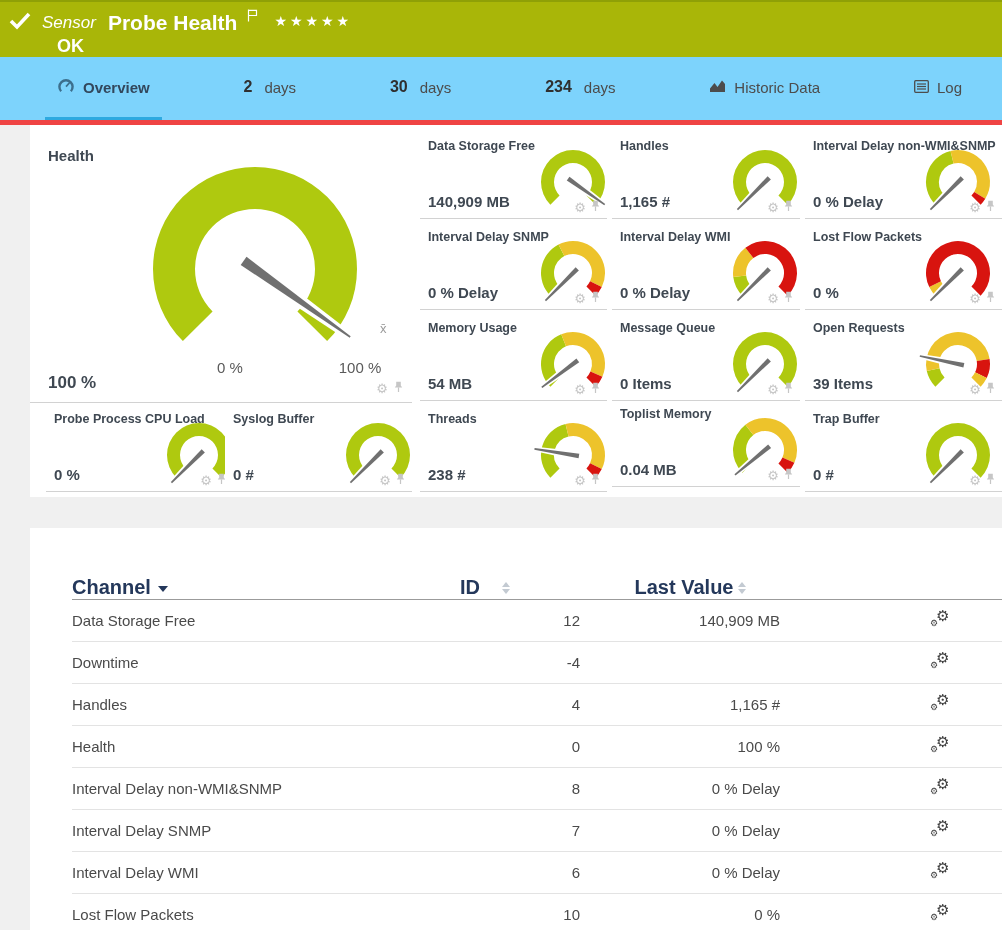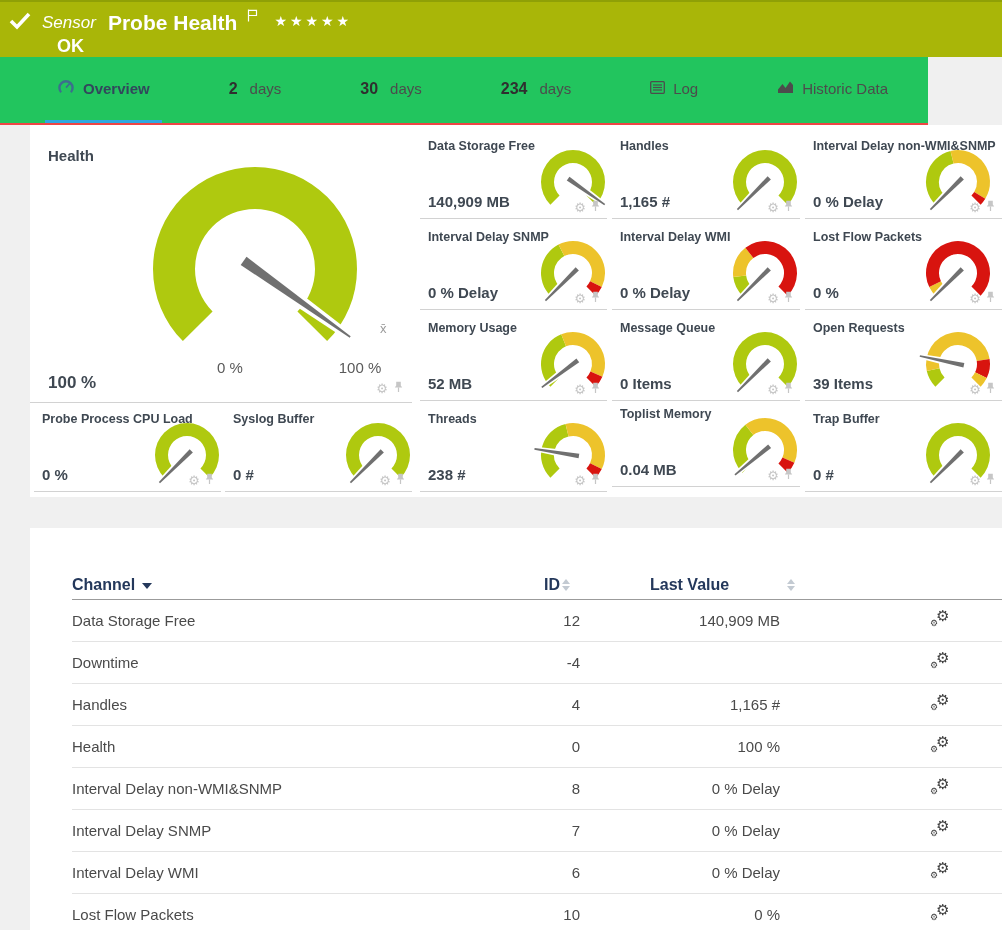--- a/index.html
+++ b/index.html
@@ -7,22 +7,22 @@
        font-family:"Liberation Sans",sans-serif;position:relative;}
   
   #header{position:absolute;left:0;top:0;width:1002px;height:57px;border-top:2px solid #8fa006;box-sizing:border-box;}
   #header-row{position:absolute;left:8px;top:8px;display:flex;align-items:center;gap:10px;color:#fff;}
   #sensor-kind{font-style:italic;font-size:17px;}
   #sensor-title{font-weight:bold;font-size:21px;margin-left:2px;}
   #flag{margin-top:-12px;}
   #stars{font-size:14px;letter-spacing:3px;margin-left:6px;margin-top:-4px;}
   #status-ok{position:absolute;left:57px;top:34px;color:#fff;font-weight:bold;font-size:18px;}
   
-  #tabbar{position:absolute;left:0;top:57px;width:928px;height:68px;background:#22c55e;
-          border-bottom:2px solid #ef4444;box-sizing:border-box;}
+  #tabbar{position:absolute;left:0;top:57px;width:1002px;height:68px;background:#7dd3fc;
+          border-bottom:5px solid #ef4444;box-sizing:border-box;}
   #tabs{height:100%;display:flex;justify-content:space-between;align-items:stretch;
         padding:0 28px 0 45px;}
   .tab{display:flex;align-items:center;gap:8px;border-bottom:3px solid transparent;
        padding:0 12px;cursor:pointer;font-size:15px;color:#4c4c4c;}
   .tab.active{border-bottom-color:#2ea9e0;}
   .tab.active .tlabel{color:#32475c;font-weight:bold;}
   .tnum{font-weight:bold;font-size:16px;color:#2f2f2f;margin-right:4px;}
   
   #gauges-panel{position:absolute;left:30px;top:125px;width:972px;height:372px;background:#fff;}
   #health-card{position:absolute;left:0;top:8px;width:382px;height:269px;background:#fff;
@@ -33,32 +33,32 @@
   .h-scale{position:absolute;top:226px;width:80px;text-align:center;font-size:15px;color:#5a5a5a;}
   #h-scale-min{left:160px;} #h-scale-max{left:290px;}
   #health-value{position:absolute;left:18px;top:240px;font-size:17px;font-weight:bold;color:#3f4852;}
   .cicons{position:absolute;right:8px;bottom:5px;display:flex;align-items:center;gap:5px;}
   .cgear{color:#c6c6c6;font-size:13px;line-height:13px;}
   
   .gcard{position:absolute;height:85px;background:#fff;border-bottom:1px solid #d2d2d2;}
   .g0{left:390px;top:8px;width:187px}   .g1{left:582px;top:8px;width:188px}   .g2{left:775px;top:8px;width:197px}
   .g3{left:390px;top:99px;width:187px}  .g4{left:582px;top:99px;width:188px}  .g5{left:775px;top:99px;width:197px}
   .g6{left:390px;top:190px;width:187px} .g7{left:582px;top:190px;width:188px} .g8{left:775px;top:190px;width:197px}
-  .g9{left:4px;top:281px;width:187px}     .g10{left:195px;top:281px;width:187px}.g11{left:390px;top:281px;width:187px}
+  .g9{left:16px;top:281px;width:187px}     .g10{left:195px;top:281px;width:187px}.g11{left:390px;top:281px;width:187px}
   .g12{left:582px;top:276px;width:188px}.g13{left:775px;top:281px;width:197px}
   .gtitle{position:absolute;left:8px;top:6px;font-size:12.5px;font-weight:bold;color:#3f4852;white-space:nowrap;}
   .gdial{position:absolute;left:110px;top:8px;width:86px;height:80px;}
   .gvalue{position:absolute;left:8px;bottom:8px;font-size:15px;font-weight:bold;color:#3f4852;}
   .gicons{position:absolute;right:6px;bottom:2px;display:flex;align-items:center;gap:4px;}
   
   #table-panel{position:absolute;left:30px;top:528px;width:972px;height:402px;background:#fff;}
-  .thead{position:absolute;top:48px;font-size:16px;font-weight:bold;color:#24385b;cursor:pointer;}
+  .thead{position:absolute;top:48px;font-size:20px;font-weight:bold;color:#24385b;cursor:pointer;}
   #th-channel{left:42px;display:flex;align-items:center;gap:7px;}
-  #th-id{left:430px;width:110px;display:flex;justify-content:flex-end;align-items:center;gap:2px;}
-  #th-value{left:620px;width:145px;display:flex;justify-content:space-between;align-items:center;gap:5px;}
+  #th-id{left:430px;width:110px;display:flex;align-items:center;gap:22px;}
+  #th-value{left:588px;width:145px;display:flex;justify-content:center;align-items:center;gap:5px;}
   #thead-line{position:absolute;left:42px;right:0;top:71px;border-top:1px solid #9b9b9b;}
   .tri-down{width:0;height:0;border-left:5px solid transparent;border-right:5px solid transparent;
             border-top:6px solid #24385b;margin-top:2px;}
   .sorter{display:flex;flex-direction:column;gap:2px;}
   .sorter .up{width:0;height:0;border-left:4px solid transparent;border-right:4px solid transparent;
               border-bottom:5px solid #c3cad2;}
   .sorter .dn{width:0;height:0;border-left:4px solid transparent;border-right:4px solid transparent;
               border-top:5px solid #c3cad2;}
   #rows{position:absolute;left:0;top:72px;right:0;}
   .row{position:relative;height:41px;margin-left:42px;border-bottom:1px solid #e3e3e3;
@@ -103,33 +103,33 @@
       </div>
       <div class="tab">
         <span class="tnum">30</span>
         <span class="tlabel">days</span>
       </div>
       <div class="tab">
         <span class="tnum">234</span>
         <span class="tlabel">days</span>
       </div>
       <div class="tab">
+        <span><svg width="17" height="14" viewBox="0 0 17 14">
+            <path d="M1 13 V9.5 L5.5 4 L8.5 8 L13 1.5 L16 5 V13 Z" fill="#4c4c4c"></path>
+          </svg></span>
+        <span class="tlabel">Historic Data</span>
+      </div>
+      <div class="tab">
         <span><svg width="15" height="13" viewBox="0 0 15 13">
             <rect x="0.7" y="0.7" width="13.6" height="11.6" rx="1" fill="none" stroke="#4c4c4c" stroke-width="1.3"></rect>
             <line x1="3" y1="4" x2="12" y2="4" stroke="#4c4c4c" stroke-width="1.2"></line>
             <line x1="3" y1="6.5" x2="12" y2="6.5" stroke="#4c4c4c" stroke-width="1.2"></line>
             <line x1="3" y1="9" x2="12" y2="9" stroke="#4c4c4c" stroke-width="1.2"></line>
           </svg></span>
         <span class="tlabel">Log</span>
-      </div>
-      <div class="tab">
-        <span><svg width="17" height="14" viewBox="0 0 17 14">
-            <path d="M1 13 V9.5 L5.5 4 L8.5 8 L13 1.5 L16 5 V13 Z" fill="#4c4c4c"></path>
-          </svg></span>
-        <span class="tlabel">Historic Data</span>
       </div>
     </div>
 </div>
 
 <div id="gauges-panel">
   <div id="health-card">
     <div id="health-title">Health</div>
     <div id="health-dial"><svg width="300" height="240" viewBox="0 0 300 240">
           <path d="M72.88,192.12 A102 102 0 1 1 217.12,192.12 L187.43,162.43 A60 60 0 1 0 102.57,162.43 Z" fill="#afc90f"></path>
           <polygon points="240.31 193.02 244.96 186.52 138.84 104.54 128.38 119.18" fill="#ffffff"></polygon>
@@ -253,21 +253,21 @@
       </div>
       <div class="gcard g6">
         <div class="gtitle">Memory Usage</div>
         <div class="gdial"><svg width="86" height="80" viewBox="0 0 86 80">
             <path d="M20.37,63.63 A32 32 0 0 1 31.22,11.25 L36.01,23.33 A19 19 0 0 0 29.56,54.44 Z" fill="#afc90f"></path>
             <path d="M31.22,11.25 A32 32 0 0 1 72.37,53.71 L60.44,48.55 A19 19 0 0 0 36.01,23.33 Z" fill="#edc32b"></path>
             <path d="M72.37,53.71 A32 32 0 0 1 65.63,63.63 L56.44,54.44 A19 19 0 0 0 60.44,48.55 Z" fill="#d8140f"></path>
             <polygon points="9.29 63.56 11.93 67.08 50.56 41.08 45.04 33.72" fill="#ffffff"></polygon>
             <polygon points="11.33 63.78 12.29 65.06 49.18 39.24 46.42 35.56" fill="#707070"></polygon>
           </svg></div>
-        <div class="gvalue">52 MB</div>
+        <div class="gvalue">54 MB</div>
         <div class="gicons">
           <span class="cgear">⚙</span>
           <span><svg width="11" height="12" viewBox="0 0 11 12">
               <path d="M3.2 0.8 H7.8 V4.6 L9.2 6.4 H1.8 L3.2 4.6 Z" fill="#c6c6c6"></path>
               <rect x="4.9" y="6.4" width="1.2" height="4.6" fill="#c6c6c6"></rect>
             </svg></span>
         </div>
       </div>
       <div class="gcard g7">
         <div class="gtitle">Message Queue</div>

